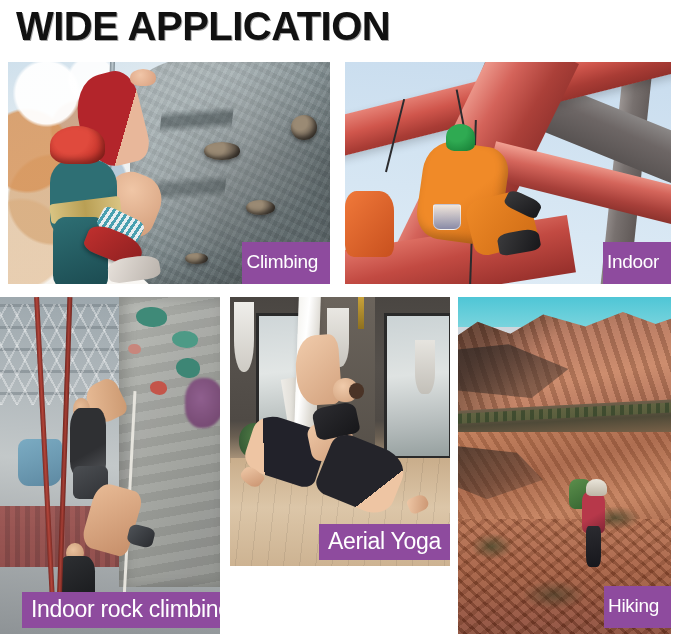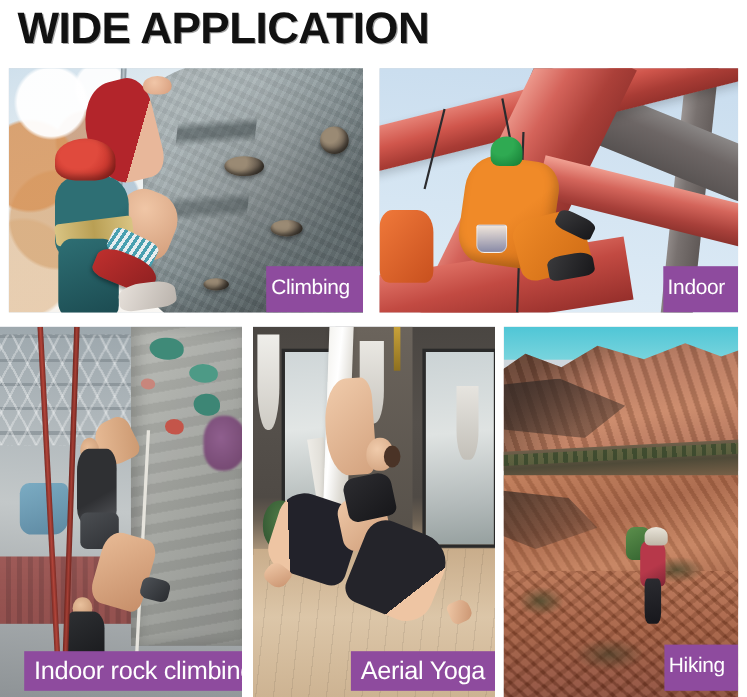--- a/index.html
+++ b/index.html
@@ -351,21 +351,21 @@
     border-radius: 26% 30% 14% 16%;
   }
   #p3 .bhead {
     left: 30%; top: 73%; width: 8%; height: 6%;
     background: radial-gradient(circle at 40% 34%, #e9c19d, #bf8c68);
     border-radius: 50%;
   }
   #p3 .cap { left: 22px; bottom: 6px; }
 
   
-  #p4 { left: 230px; top: 297px; width: 220px; height: 337px; }
+  #p4 { left: 230px; top: 297px; width: 220px; height: 269px; }
   #p4 .studio {
     inset: 0; position: absolute;
     background: linear-gradient(180deg, #4a4642 0%, #55504b 26%, #4f4a45 46%, #6a5f52 52%, #c6ac8c 64%, #d9c2a4 84%, #cbb294 100%);
   }
   #p4 .wallcol {
     left: 34%; top: 0; width: 32%; height: 62%;
     background: linear-gradient(180deg,#6b645c,#554f48);
   }
   #p4 .win1 {
     left: 12%; top: 6%; width: 24%; height: 52%;

